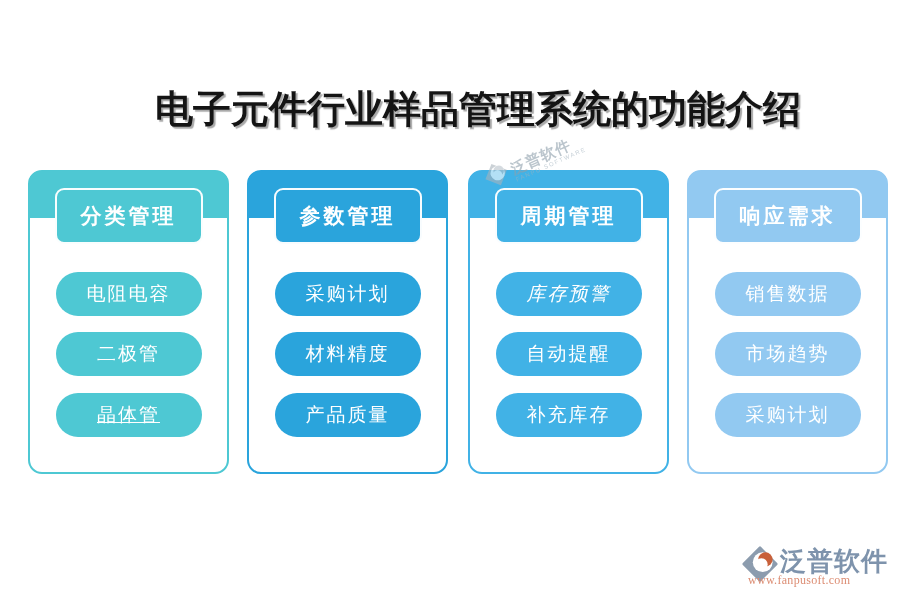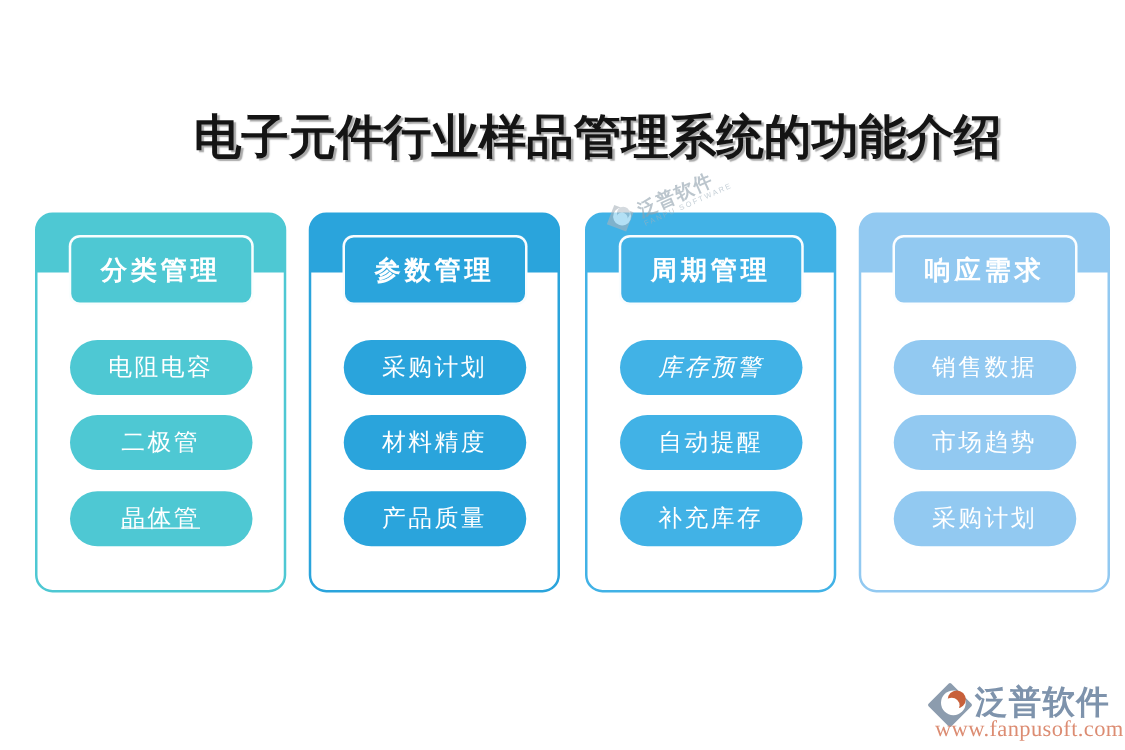--- a/index.html
+++ b/index.html
@@ -43,21 +43,21 @@
   }
   .watermark .wm-text{color:#8fa0ac;font-size:15px;font-weight:700;letter-spacing:1px;line-height:15px;margin-top:8px;}
   .watermark .wm-sub{color:#9fb0bc;font-size:6px;letter-spacing:1.5px;line-height:7px;font-family:"Liberation Sans",sans-serif;}
   .footer{position:absolute;right:8px;bottom:6px;width:150px;height:48px;}
   .footer .logo{position:absolute;left:0;top:0;}
   .footer .brand{
     position:absolute;left:38px;top:-2px;font-size:26px;font-weight:700;
     letter-spacing:1px;white-space:nowrap;
   }
   .footer .url{
-    position:absolute;left:6px;top:27px;font-size:18px;letter-spacing:.3px;white-space:nowrap;
+    position:absolute;left:6px;top:27px;font-size:12px;letter-spacing:.3px;white-space:nowrap;
   }
 </style>
 </head>
 <body>
 
 <div class="page">
 
   <div class="title" style="color: rgb(20, 20, 20);">电子元件行业样品管理系统的功能介绍</div>
 
   <div class="cards">

